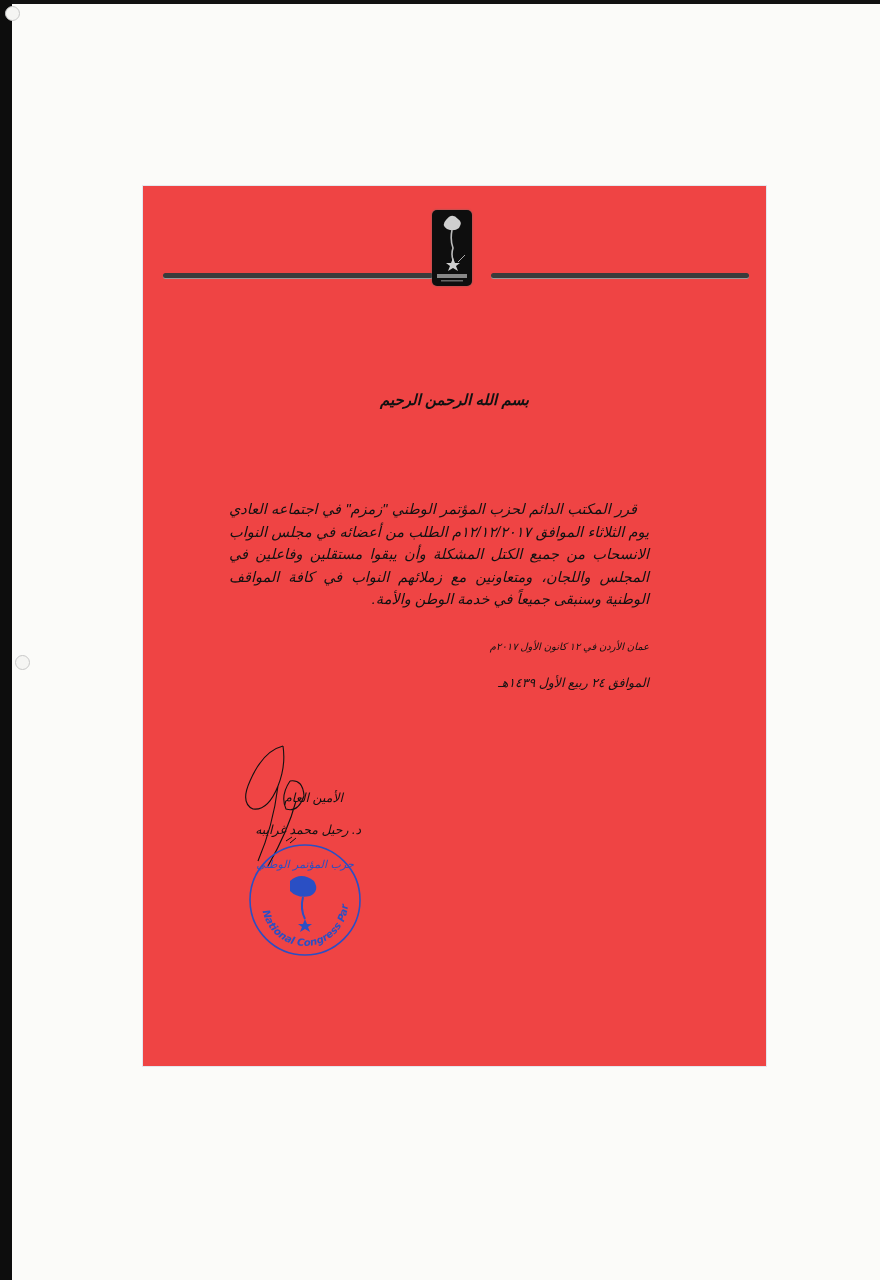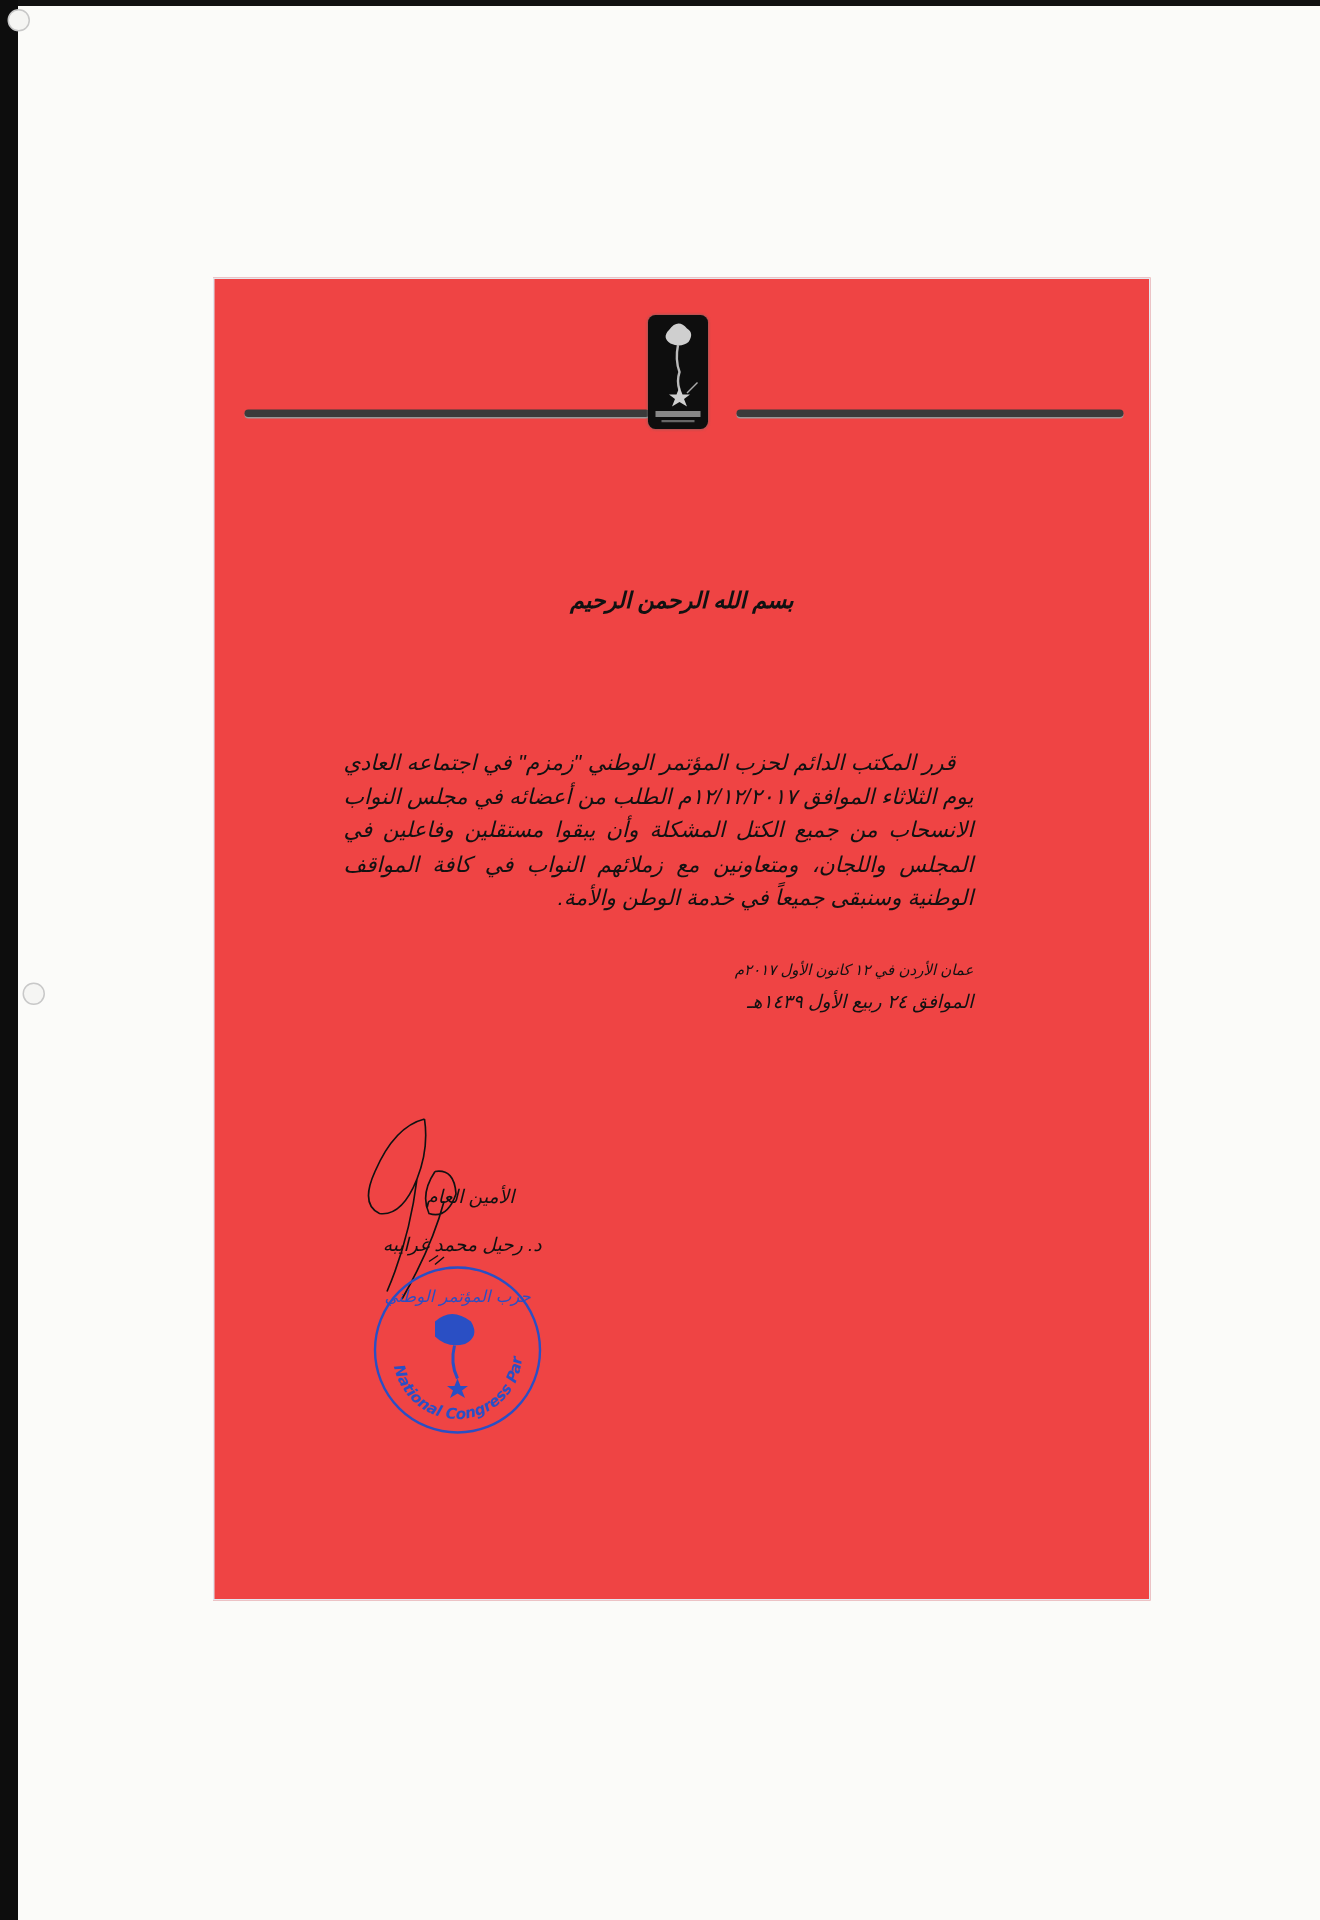--- a/index.html
+++ b/index.html
@@ -19,21 +19,21 @@
   .rule.left { left:20px; width:270px; }
   .rule.right { left:348px; width:258px; }
   .logo {
     position:absolute; left:289px; top:24px; width:40px; height:76px;
     background:#0e0e0e; border-radius:5px; box-shadow:0 0 2px #666;
   }
   .txt { position:absolute; direction:rtl; color:#111; font-family:"Liberation Sans", sans-serif; }
   .basmala { left:0; width:623px; top:205px; text-align:center; font-weight:bold; font-size:15px; }
   .body-para { right:117px; width:420px; top:300px; font-size:14.5px; line-height:22.5px; text-align:justify; text-indent:12px;margin-top:12px; }
   .city-date { right:117px; top:455px; font-size:10px; }
-  .hijri { right:117px; top:474px; font-size:12.5px; }
+  .hijri { right:117px; top:489px; font-size:12.5px; }
   .sig-title { right:423px; top:604px; font-size:12.5px; }
   .sig-name { right:405px; top:636px; font-size:12.5px;text-align:center; }
   .signature { position:absolute; left:85px; top:555px; width:110px; height:130px; }
   .stamp { position:absolute; left:103px; top:655px; width:118px; height:118px; }
 </style>
 </head>
 <body>
 
 <div class="top-strip"></div>
 <div class="left-strip"></div>

